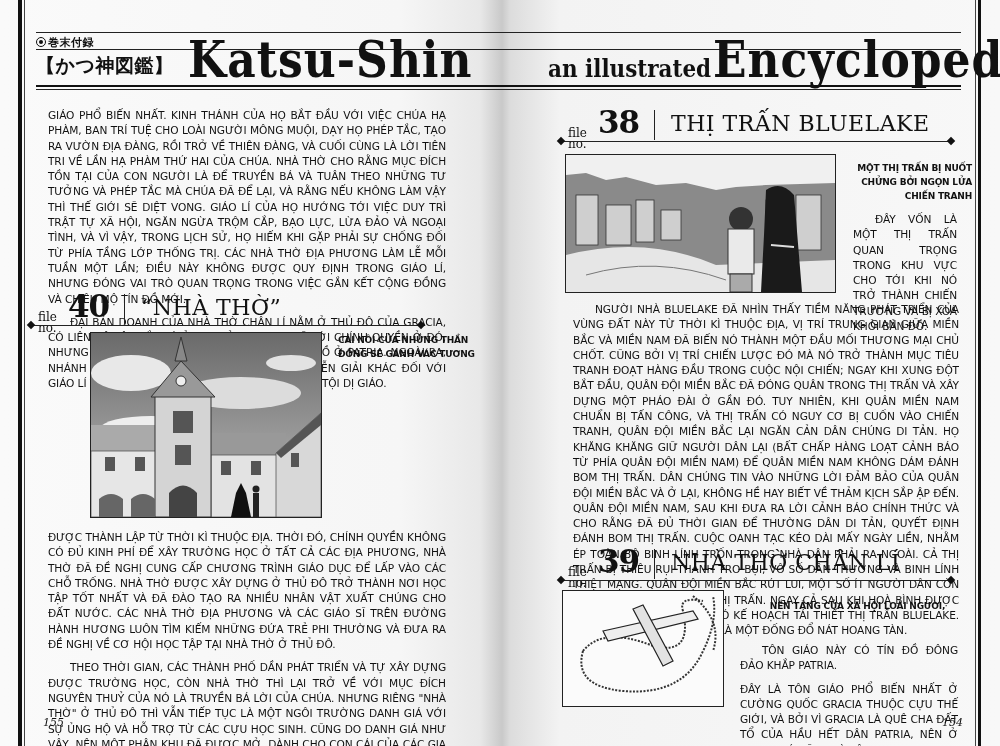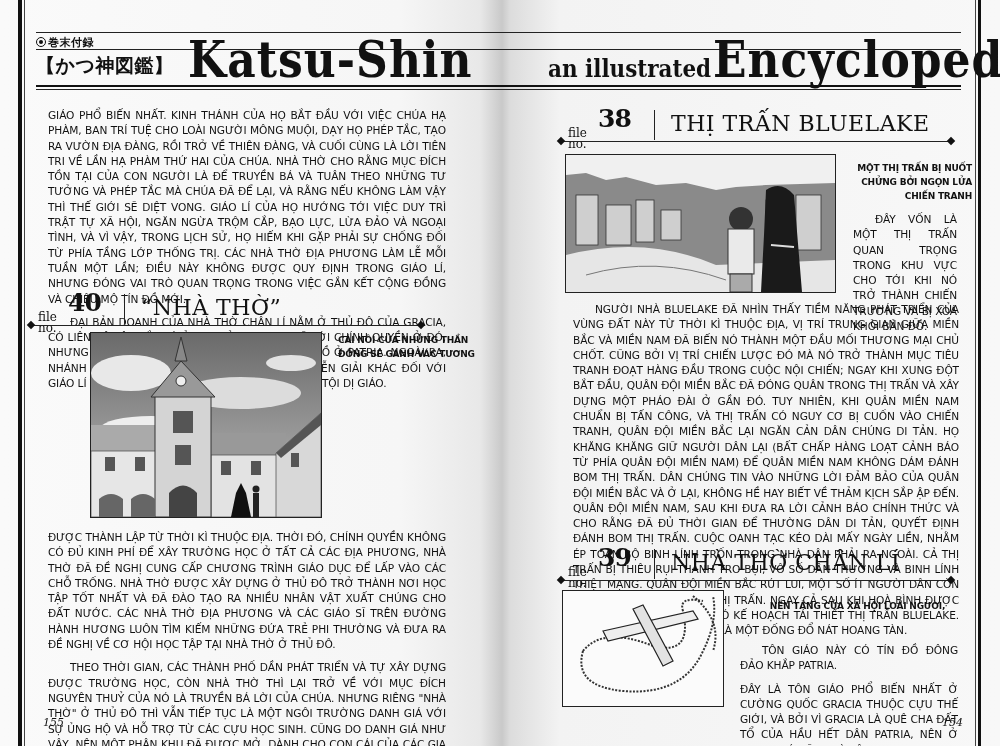--- a/index.html
+++ b/index.html
@@ -25,21 +25,21 @@
   .title-right { left:713px; top:30px; font-size:44px; transform:scaleY(1.15); transform-origin:top left; }
 
   
   .txt { position:absolute; font-size:10.6px; line-height:15.3px; text-align:justify; text-transform:uppercase; letter-spacing:-0.1px; }
   .txt p { margin:8px; }
   .txt p.indent { text-indent:22px; }
 
   
   .file-hd { position:absolute; height:38px; }
   .file-hd .file-label { position:absolute; left:12px; top:20px; font-family:"DejaVu Serif", serif; font-size:12px; line-height:11px; }
-  .file-hd .file-num { position:absolute; left:42px; top:-4px; font-family:"DejaVu Serif", serif; font-weight:bold; font-size:25px; letter-spacing:-1px; }
+  .file-hd .file-num { position:absolute; left:42px; top:-4px; font-family:"DejaVu Serif", serif; font-weight:bold; font-size:31px; letter-spacing:-1px; }
   .file-hd .file-sep { position:absolute; left:98px; top:2px; width:1px; height:30px; background:#222; }
   .file-hd .file-title { position:absolute; left:115px; top:3px; font-family:"DejaVu Serif", serif; font-size:22px; letter-spacing:0.5px; white-space:nowrap; }
   .file-hd .file-rule { position:absolute; left:5px; right:5px; top:33px; height:1px; background:#222; }
   .file-hd .diamond-l, .file-hd .diamond-r { position:absolute; top:30px; width:6px; height:6px; background:#111; transform:rotate(45deg); }
   .file-hd .diamond-l { left:2px; } .file-hd .diamond-r { right:2px; }
 
   .img-box { position:absolute; border:1.5px solid #222; overflow:hidden; }
   .caption { position:absolute; font-size:9px; line-height:14px; font-weight:bold; text-transform:uppercase; letter-spacing:-0.2px; }
   .page-num { position:absolute; font-family:"DejaVu Serif", serif; font-style:italic; font-size:11px; }
 </style>

